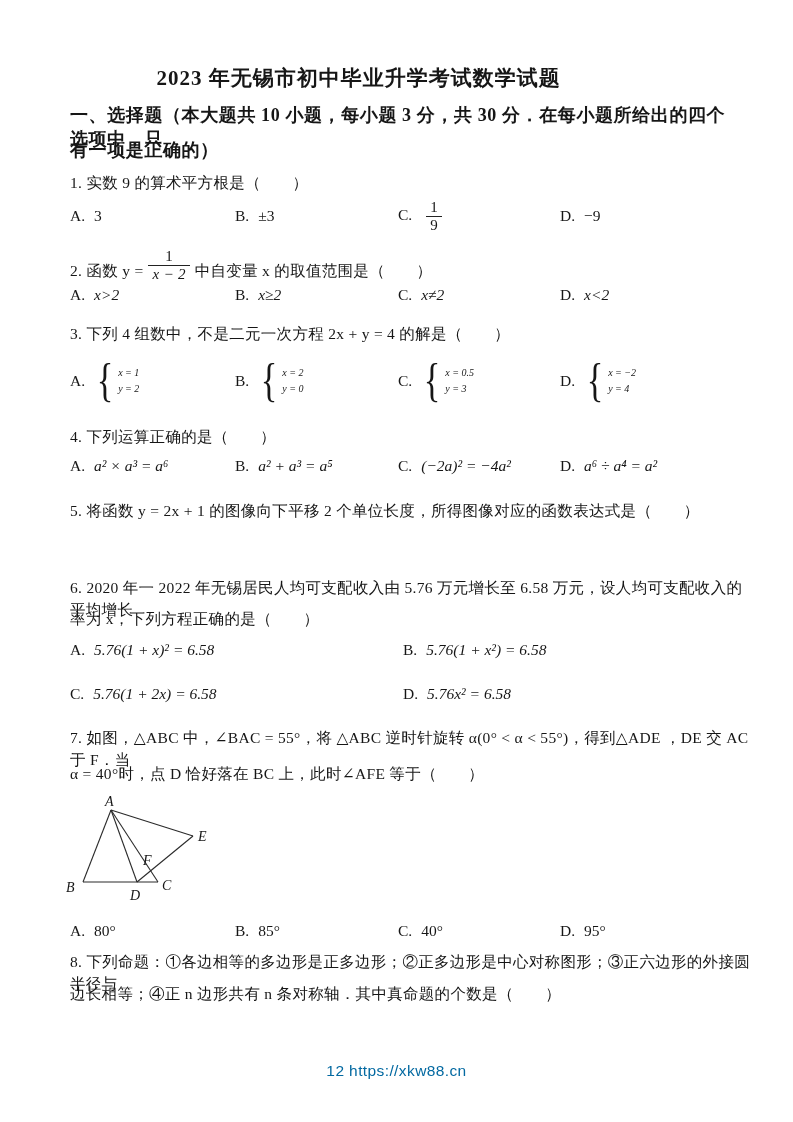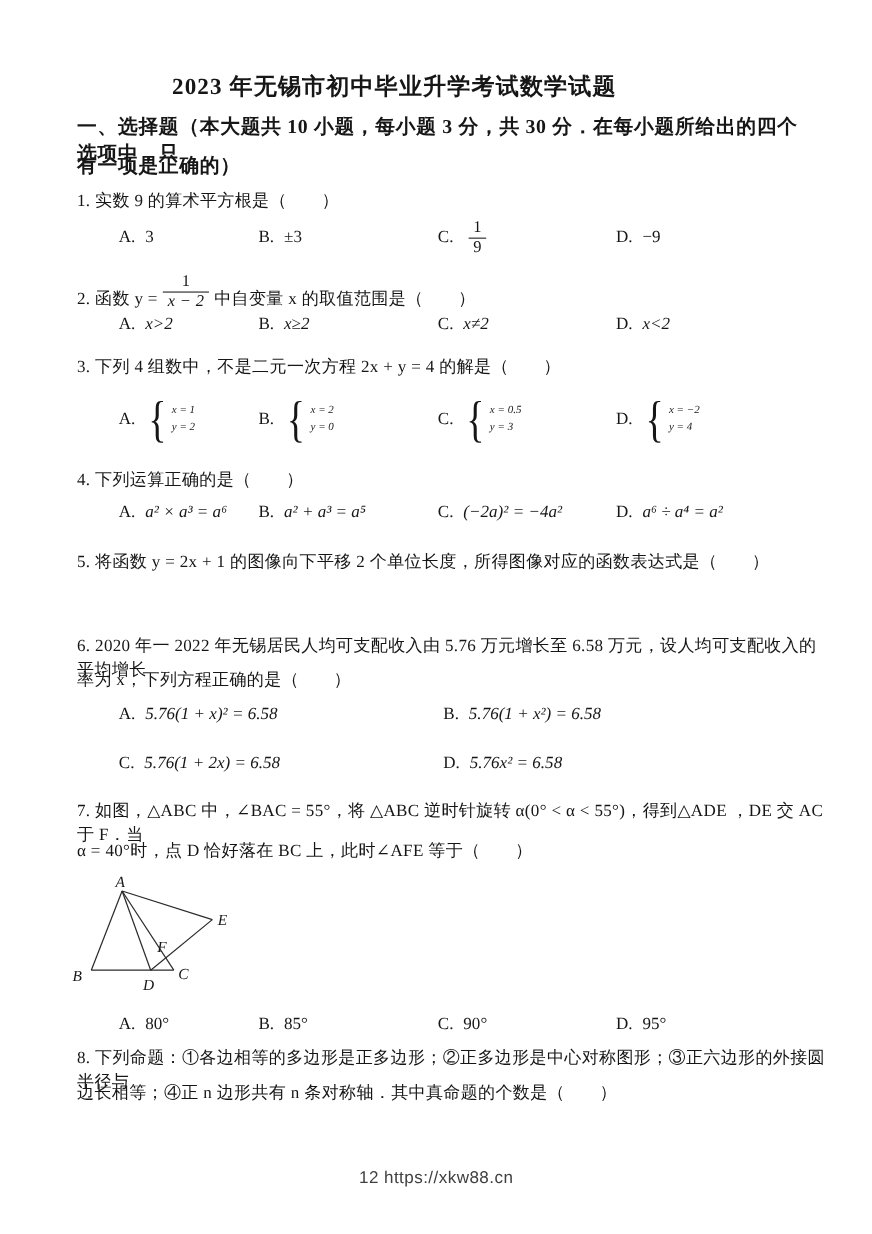--- a/index.html
+++ b/index.html
@@ -5,35 +5,35 @@
   html,body{margin:0;padding:0;background:#ffffff;}
   body{width:793px;height:1122px;font-family:"Liberation Serif","DejaVu Serif",serif;color:#161616;}
   .page{position:relative;width:793px;height:1122px;background:#fff;overflow:hidden;}
   .abs{position:absolute;}
   .title{top:64px;left:0;width:717px;text-align:center;font-size:21px;font-weight:bold;letter-spacing:1px;}
   .section{left:70px;width:670px;font-size:18px;font-weight:bold;letter-spacing:0.6px;}
   .sec1{top:103px;} .sec2{top:138px;}
   .stem{left:70px;width:680px;font-size:15.5px;letter-spacing:0.3px;line-height:22px;}
   .row{position:absolute;left:70px;width:680px;}
   .opt{position:absolute;top:0;font-size:15.5px;white-space:nowrap;}
-  .p1{left:0;margin-left:38px;} .p2{left:165px;} .p3{left:328px;} .p4{left:490px;} .pB{left:333px;}
+  .p1{left:0;} .p2{left:165px;} .p3{left:328px;} .p4{left:490px;} .pB{left:333px;}
   .vc .opt{top:50%;transform:translateY(-50%);}
   .olabel{margin-right:9px;}
   .math{font-style:italic;}
   .frac{display:inline-block;vertical-align:middle;text-align:center;font-size:15px;margin:0 5px;line-height:1.1;}
   .frac .num{display:block;padding:0 4px;}
   .frac .den{display:block;border-top:1px solid #222;padding:0 4px;}
   .sys{display:flex;align-items:center;}
   .brace{font-size:46px;font-weight:300;line-height:0.9;display:inline-block;transform:scaleX(0.75);margin-right:2px;}
   .slines{display:inline-block;text-align:left;}
   .sline{display:block;line-height:1.55;font-style:italic;font-size:10px;}
   .q2stem{display:flex;align-items:flex-end;height:46px;font-size:15.5px;letter-spacing:0.3px;}
   .figure text{font-style:italic;font-size:14px;fill:#161616;font-family:"Liberation Serif","DejaVu Serif",serif;}
   .figure line{stroke:#2a2a2a;stroke-width:1.1;}
-  .footer{top:1062px;left:0;width:793px;text-align:center;font-family:"Liberation Sans","DejaVu Sans",sans-serif;font-size:15.5px;color:#404040;letter-spacing:0.4px;}
+  .footer{top:1062px;left:0;width:793px;text-align:center;font-family:"Liberation Sans","DejaVu Sans",sans-serif;font-size:15.5px;color:#0369a1;letter-spacing:0.4px;}
 </style>
 </head>
 <body>
 
 <div class="page">
 
   <div class="abs title">2023 年无锡市初中毕业升学考试数学试题</div>
 
   <div class="abs section sec1">一、选择题（本大题共 10 小题，每小题 3 分，共 30 分．在每小题所给出的四个选项中，只</div>
   <div class="abs section sec2">有一项是正确的）</div>
@@ -134,21 +134,21 @@
     <text x="8" y="99">B</text>
     <text x="104" y="97">C</text>
     <text x="72" y="107">D</text>
     <text x="140" y="48">E</text>
     <text x="85" y="72">F</text>
   </svg>
 
   <div class="row" style="top:922px;height:24px">
     <span class="opt p1"><span class="olabel">A.</span><span>80°</span></span>
     <span class="opt p2"><span class="olabel">B.</span><span>85°</span></span>
-    <span class="opt p3"><span class="olabel">C.</span><span>90°</span></span>
+    <span class="opt p3"><span class="olabel">C.</span><span>40°</span></span>
     <span class="opt p4"><span class="olabel">D.</span><span>95°</span></span>
   </div>
 
   <div class="abs stem" style="top:951px">8. 下列命题：①各边相等的多边形是正多边形；②正多边形是中心对称图形；③正六边形的外接圆半径与</div>
   <div class="abs stem" style="top:983px">边长相等；④正 n 边形共有 n 条对称轴．其中真命题的个数是（　　）</div>
 
   <div class="abs footer">12 https://xkw88.cn</div>
 
 </div>
 

